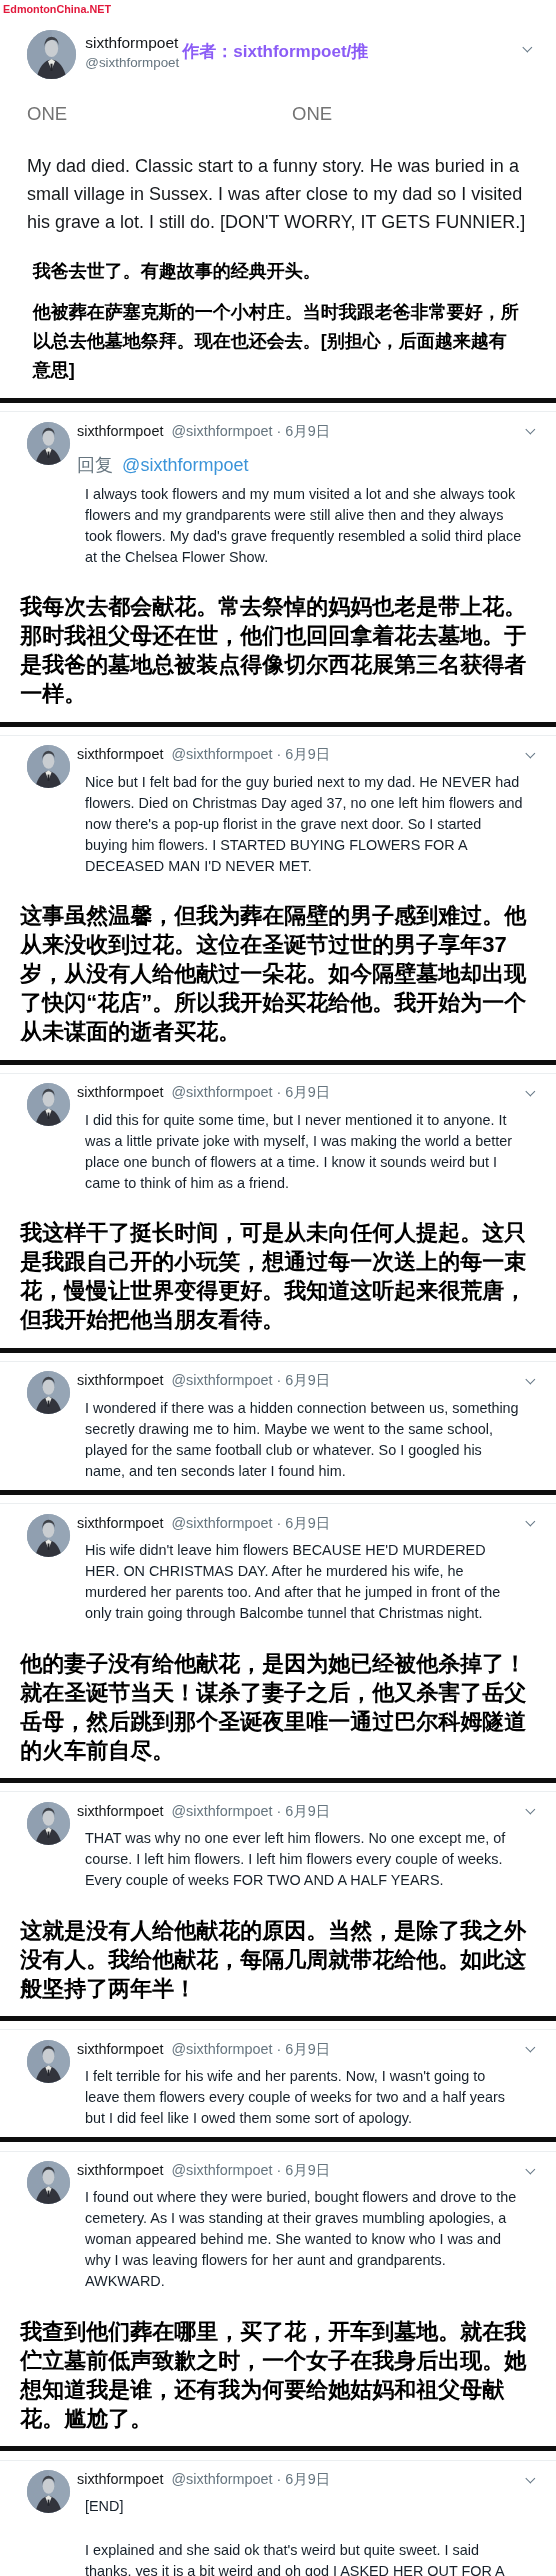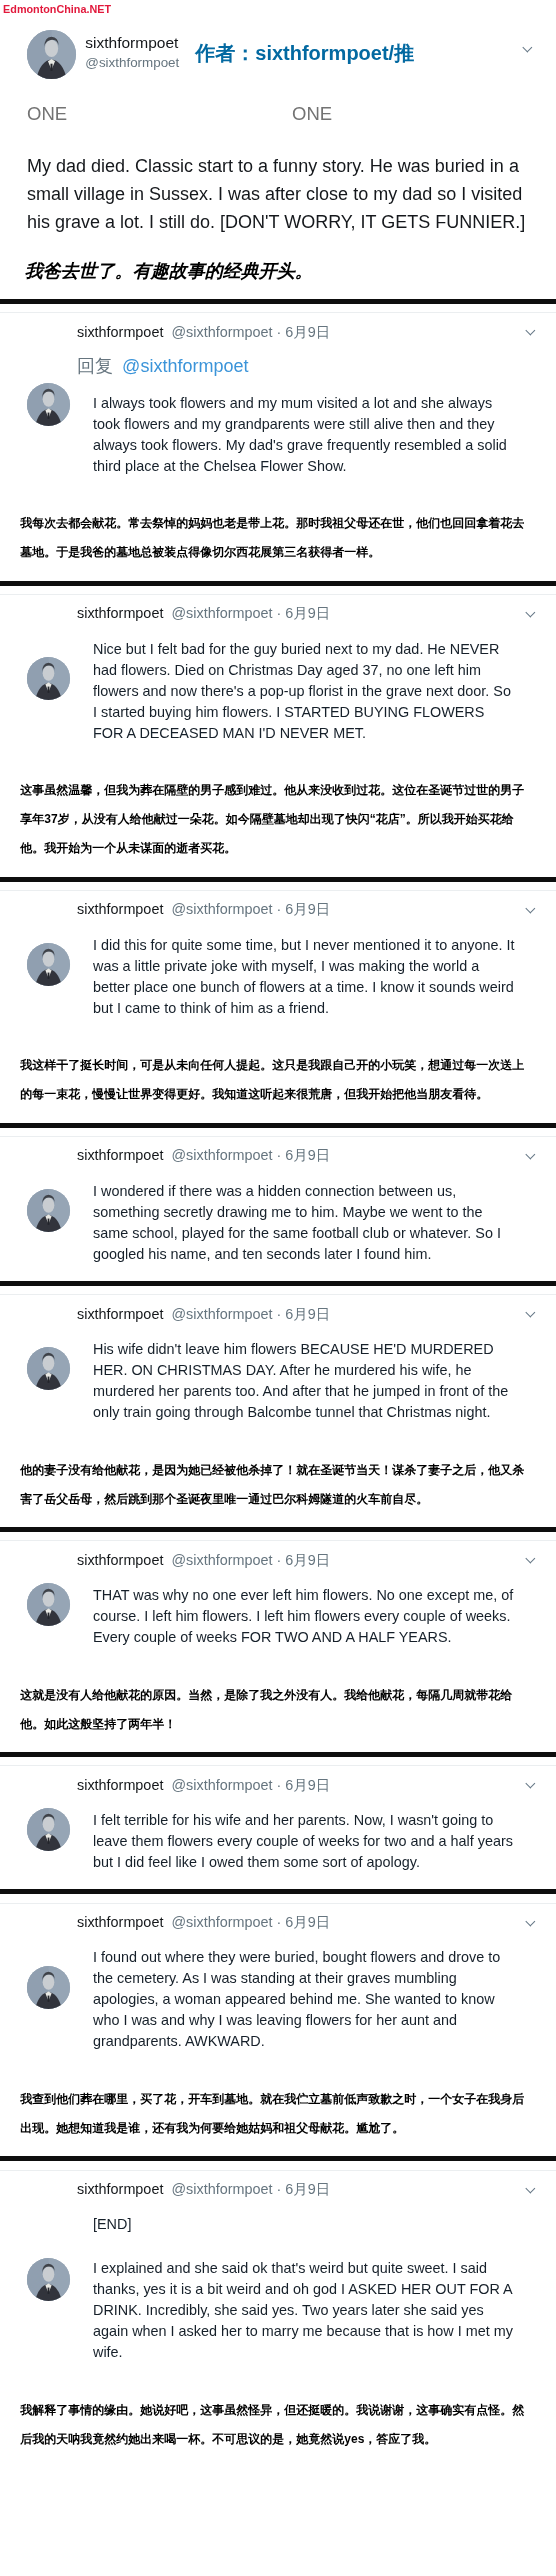--- a/index.html
+++ b/index.html
@@ -15,51 +15,51 @@
   }
   
   .lead{padding:30px 23px 0 27px;}
   .lead-header{display:flex;align-items:flex-start;position:relative;}
   .avatar{border-radius:50%;overflow:hidden;background:#96a5b5;flex:0 0 auto;}
   .avatar-lg{width:49px;height:49px;}
   .avatar-sm{width:43px;height:43px;}
   .names{margin-left:9.3px;padding-top:4.1px;}
   .name{font-weight:normal;font-size:15.5px;line-height:17.5px;color:#14171a;}
   .handle{font-size:13.4px;color:#66757f;margin-top:3.1px;}
-  .annotation{font-size:20px;font-weight:bold;color:#0369a1;margin-left:16px;padding-top:10.3px;white-space:nowrap;}
+  .annotation{font-size:17px;font-weight:bold;color:#8b5cf6;margin-left:3px;padding-top:10.3px;white-space:nowrap;}
   .chevron{position:absolute;top:13.4px;right:1px;width:9.3px;height:9.3px;}
   .chevron::before{
     content:"";position:absolute;left:1.5px;top:0.5px;width:5.7px;height:5.7px;
     border-right:1px solid #657786;border-bottom:1px solid #657786;
     transform:rotate(45deg);
   }
   .one-row{position:relative;margin-top:24px;font-size:18.5px;font-weight:500;color:#737373;height:24px;}
   .one-center{position:absolute;left:265px;top:0;}
   .lead-en{margin:25px 0 0 0;font-size:18px;line-height:28px;color:#15181c;max-width:511px;}
   .lead-zh{margin:20.6px 0 13.4px -6.2px;font-size:18px;line-height:29px;font-weight:bold;color:#000;max-width:539px;}
-  .lead-zh p{margin:4px;font-style:italic;}
+  .lead-zh p{margin:12px;}
   
   .bar{height:5.2px;background:#0e0e0e;}
   
   .tweet{position:relative;margin-top:8.2px;border-top:0.5px solid #ebeef0;padding:9.3px 20.6px 0 27px;}
   .tweet .chevron{top:13.4px;right:21.6px;}
-  .row{display:flex;align-items:center;}
+  .row{display:flex;align-items:flex-start;}
   .avcol{width:50px;display:flex;flex-direction:column;align-items:flex-start;}
   .thread-line{width:2.6px;background:#ccd6dd;border-radius:1.5px;flex:1;margin:4.1px 0 2.1px 20.6px;}
   .content{flex:1;min-width:0;}
   .meta-row{font-size:14.4px;line-height:18.5px;white-space:nowrap;}
   .meta-row .name{font-size:14.4px;display:inline;}
   .meta{color:#66757f;margin-left:4.1px;}
   .reply-row{margin-top:16px;font-size:18px;line-height:19.6px;}
   .reply-label{color:#66757f;}
   .reply-handle{color:#3b94d9;margin-left:4.1px;}
   .en{margin-top:4.1px;font-size:14.4px;line-height:21px;color:#16202a;max-width:454px;}
-  .en p{margin:16px;}
+  .en p{margin:8px;}
   .en p + p{margin-top:23px;}
-  .zh{margin:16.5px 0 13.4px -6.7px;font-size:12px;line-height:29px;font-weight:bold;color:#000;max-width:539px;}
+  .zh{margin:16.5px 0 13.4px -6.7px;font-size:22px;line-height:29px;font-weight:bold;color:#000;max-width:539px;}
   .zh p{margin:0;}
 </style>
 </head>
 <body>
 
 <div class="watermark">EdmontonChina.NET</div>
 
 <section class="lead">
   <div class="lead-header">
     <div class="avatar avatar-lg">
@@ -80,20 +80,21 @@
     <div class="annotation">作者：sixthformpoet/推</div>
     <span class="chevron"></span>
   </div>
   <div class="one-row">
     <span>ONE</span>
     <span class="one-center">ONE</span>
   </div>
   <p class="lead-en">My dad died. Classic start to a funny story. He was buried in a small village in Sussex. I was after close to my dad so I visited his grave a lot. I still do. [DON'T WORRY, IT GETS FUNNIER.]</p>
   <div class="lead-zh">
     <p>我爸去世了。有趣故事的经典开头。</p>
+    <p>他被葬在萨塞克斯的一个小村庄。当时我跟老爸非常要好，所以总去他墓地祭拜。现在也还会去。[别担心，后面越来越有意思]</p>
   </div>
 </section>
 
 <div id="thread">
     <div class="bar"></div>
     <section class="tweet">
     <span class="chevron"></span>
     <div class="row">
       <div class="avcol">
         <div class="avatar avatar-sm">

